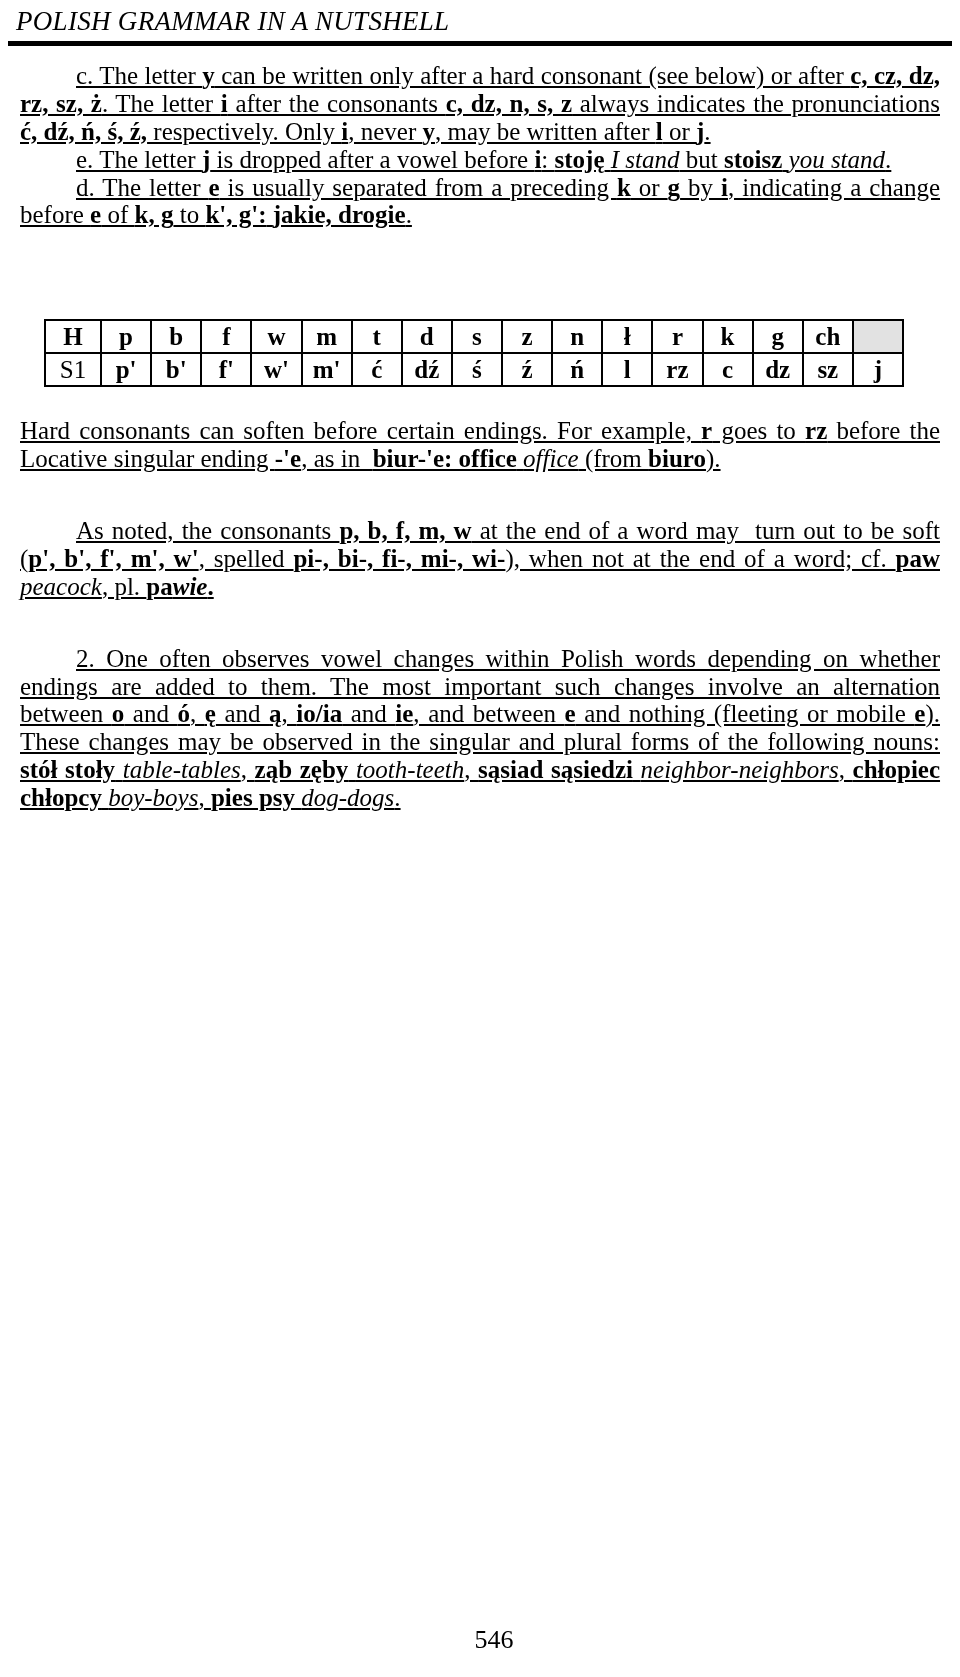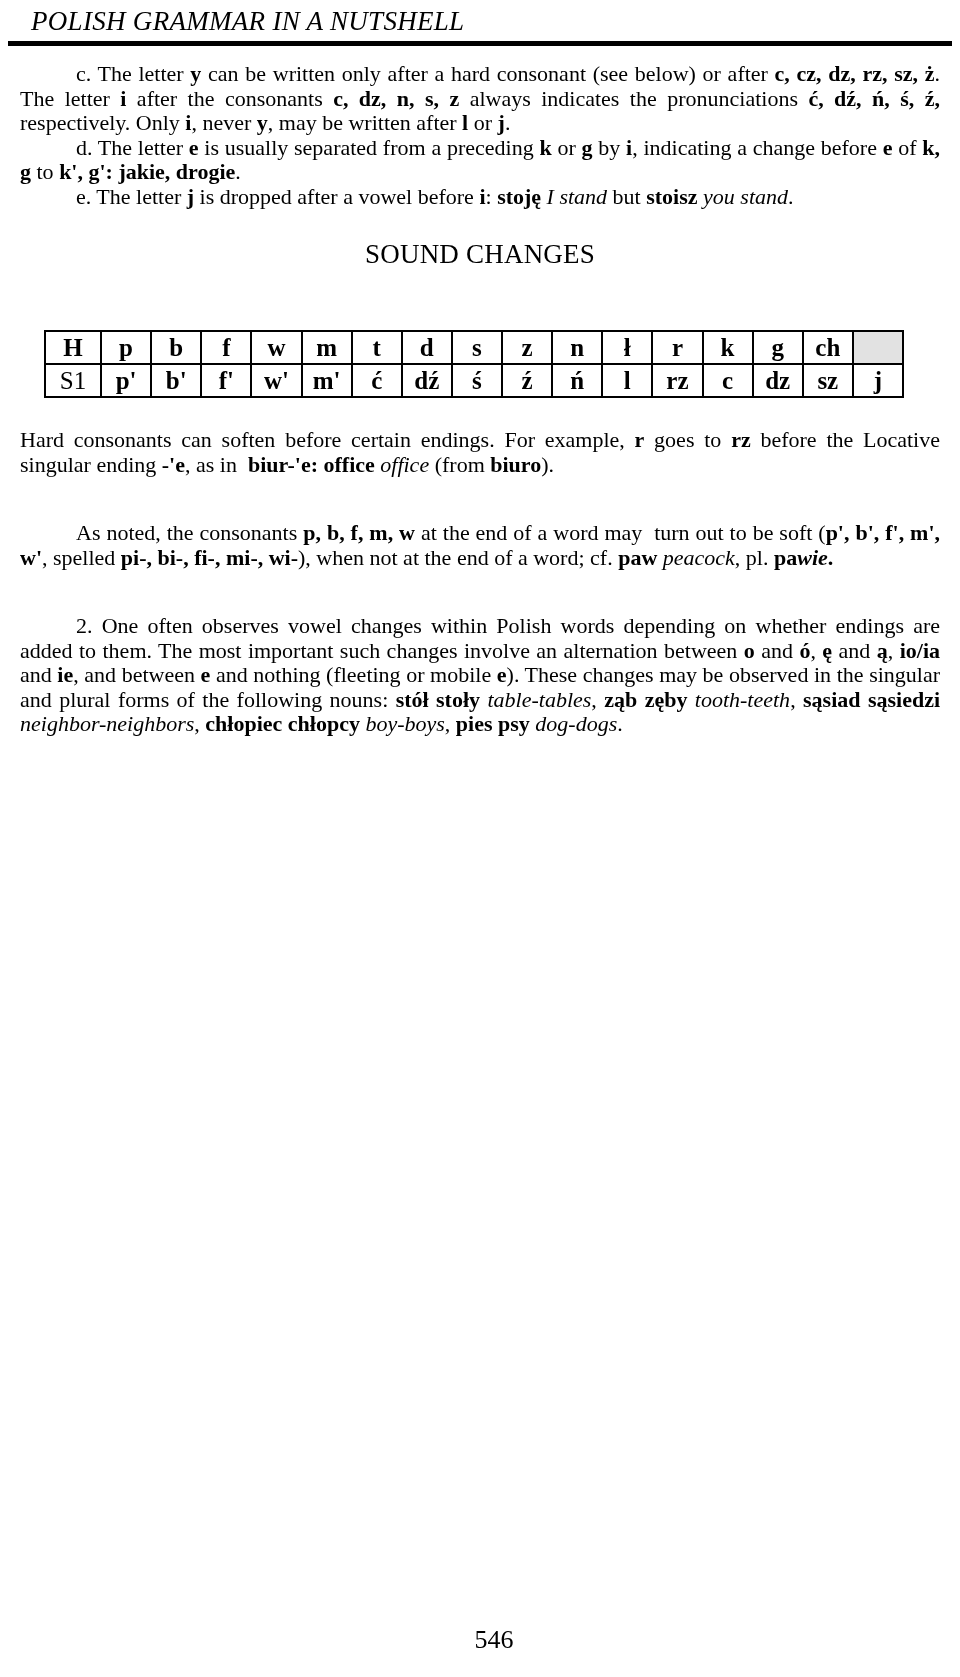--- a/index.html
+++ b/index.html
@@ -18,21 +18,21 @@
   .page {
     position: relative;
     width: 960px;
     height: 1677px;
     box-sizing: border-box;
   }
 
   
   .runhead {
     position: absolute;
-    left: 31px;
+    left: 16px;
     top: 6px;
     font-style: italic;
     font-size: 27px;
     letter-spacing: 0.3px;
     white-space: nowrap;
   }
   .headrule {
     position: absolute;
     left: 8px;
     top: 41px;
@@ -45,25 +45,26 @@
 
   
   .content {
     position: absolute;
     left: 20px;
     top: 62px;
     width: 920px;
   }
   p.body {
     margin: 0;
-    font-size: 22px;
+    font-size: 25px;
     line-height: 1.115;
     text-align: justify;
     text-justify: inter-word;
     hyphens: none;
+    text-decoration: underline;
   }
   p.indent { text-indent: 56px; }
   p.noindent { text-indent: 0; }
   .b  { font-weight: bold; }
   .i  { font-style: italic; }
   .bi { font-weight: bold; font-style: italic; }
 
   h2.section {
     margin: 0;
     font-size: 27px;
@@ -123,27 +124,26 @@
 
 <div class="page">
 
   <div class="runhead">POLISH GRAMMAR IN A NUTSHELL</div>
   <div class="headrule"></div>
 
   <div class="content">
 
     <p class="body indent"><span>c. The letter <span class="b">y</span> can be written only after a hard consonant (see below) or after <span class="b">c, cz, dz, rz, sz, ż</span>. The letter <span class="b">i</span> after the consonants <span class="b">c, dz, n, s, z</span> always indicates the pronunciations <span class="b">ć, dź, ń, ś, ź,</span> respectively. Only <span class="b">i</span>, never <span class="b">y</span>, may be written after <span class="b">l</span> or <span class="b">j</span>.</span></p>
 
+    <p class="body indent"><span>e. The letter <span class="b">j</span> is dropped after a vowel before <span class="b">i</span>: <span class="b">stoję</span> <span class="i">I stand</span> but <span class="b">stoisz</span> <span class="i">you stand</span>.</span></p>
+
     <p class="body indent"><span>d. The letter <span class="b">e</span> is usually separated from a preceding <span class="b">k</span> or <span class="b">g</span> by <span class="b">i</span>, indicating a change before <span class="b">e</span> of <span class="b">k, g</span> to <span class="b">k', g':</span> <span class="b">jakie, drogie</span>.</span></p>
 
-    <p class="body indent"><span>e. The letter <span class="b">j</span> is dropped after a vowel before <span class="b">i</span>: <span class="b">stoję</span> <span class="i">I stand</span> but <span class="b">stoisz</span> <span class="i">you stand</span>.</span></p>
-
-    <div class="gap-md"></div>
-
-    <h2 class="section">SOUND CHANGES</h2>
+    <div class="gap-md"></div>
+
 
     <div class="gap-md"></div>
 
 
     <div class="gap-md"></div>
 
     <div class="tblwrap">
       <table class="consonants">
         <tbody>
           <tr class="r-h">

